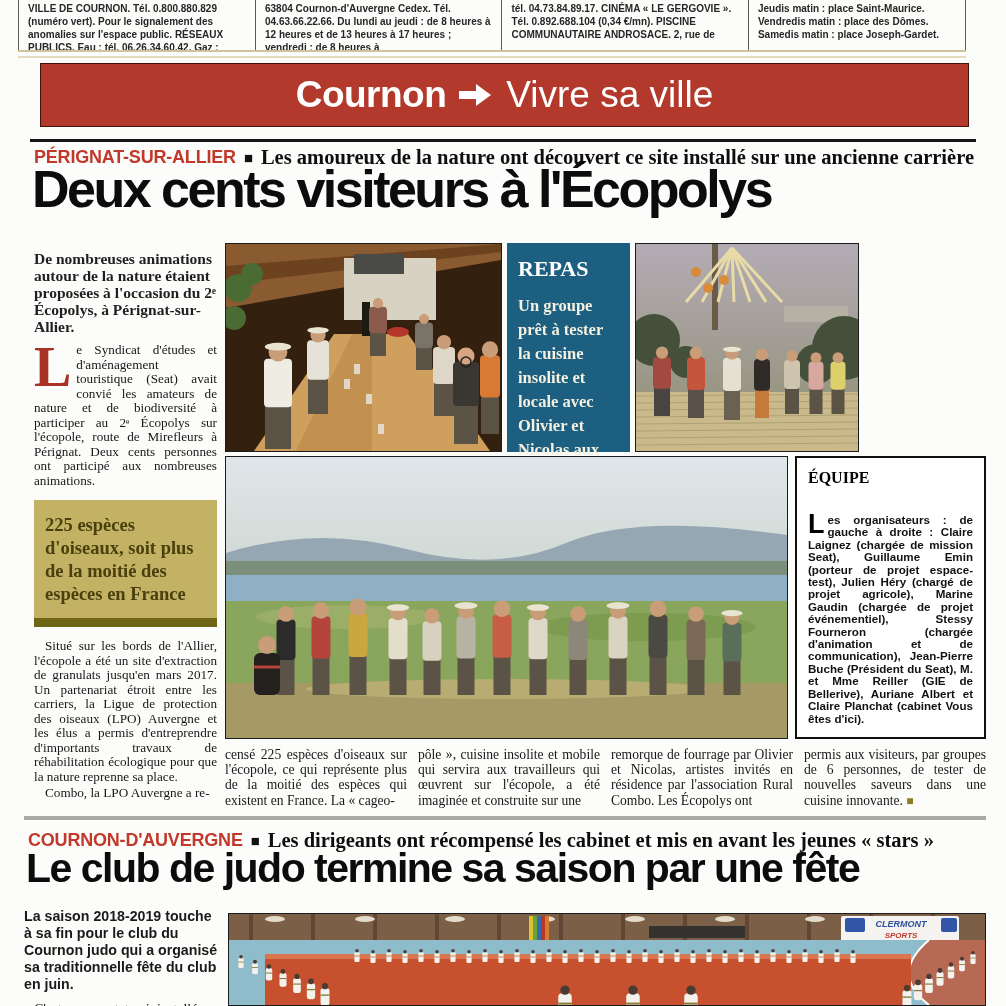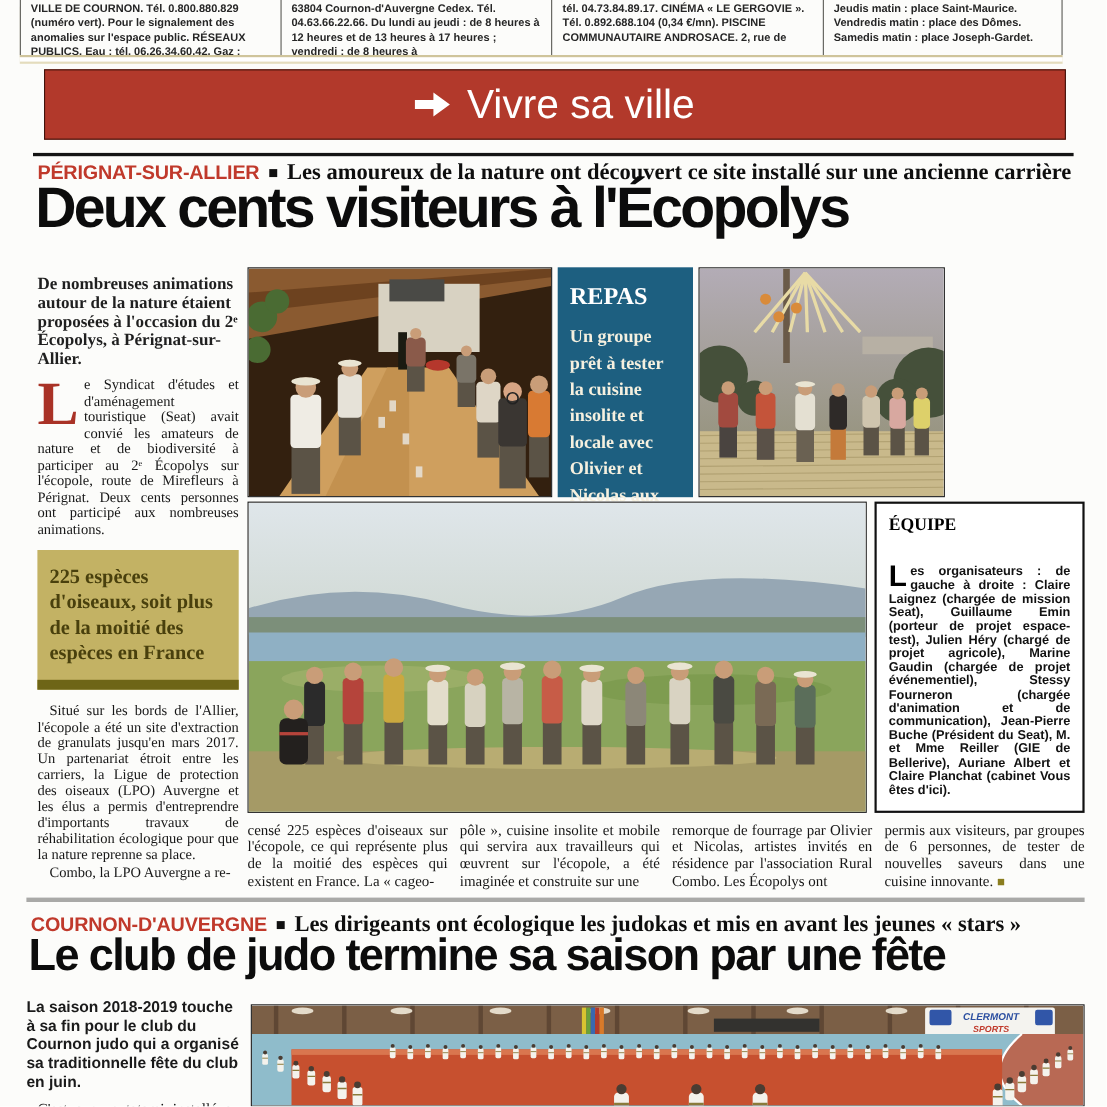--- a/index.html
+++ b/index.html
@@ -94,20 +94,21 @@
 <div class="page">
 
   <div class="top-strip">
     <div class="ts-col ts-c1">VILLE DE COURNON. Tél. 0.800.880.829 (numéro vert). Pour le signalement des anomalies sur l'espace public. RÉSEAUX PUBLICS. Eau : tél. 06.26.34.60.42. Gaz :</div>
     <div class="ts-col ts-c2">63804 Cournon-d'Auvergne Cedex. Tél. 04.63.66.22.66. Du lundi au jeudi : de 8 heures à 12 heures et de 13 heures à 17 heures ; vendredi : de 8 heures à</div>
     <div class="ts-col ts-c3">tél. 04.73.84.89.17. CINÉMA « LE GERGOVIE ». Tél. 0.892.688.104 (0,34 €/mn). PISCINE COMMUNAUTAIRE ANDROSACE. 2, rue de</div>
     <div class="ts-col ts-c4">Jeudis matin : place Saint-Maurice. Vendredis matin : place des Dômes. Samedis matin : place Joseph-Gardet.</div>
   </div>
 
   <div class="banner">
+    <span class="b-bold">Cournon</span>
     <span>
       <svg width="34" height="26" viewBox="0 0 34 26">
           <path d="M0 9h17V2l15 11-15 11v-7H0z" fill="#fff"></path>
         </svg>
     </span>
     <span class="b-rest">Vivre sa ville</span>
   </div>
   <div class="rule-top"></div>
 
   <div class="kicker k1">
@@ -317,21 +318,21 @@
     <p>pôle », cuisine insolite et mobile qui servira aux travailleurs qui œuvrent sur l'écopole, a été imaginée et construite sur une</p>
     <p>remorque de fourrage par Olivier et Nicolas, artistes invités en résidence par l'association Rural Combo. Les Écopolys ont</p>
     <p><span>permis aux visiteurs, par groupes de 6 personnes, de tester de nouvelles saveurs dans une cuisine innovante. </span><span class="endmark">■</span></p>
   </div>
 
   <div class="rule-mid"></div>
 
   <div class="kicker k2">
     <span class="k-loc">COURNON-D'AUVERGNE</span>
     <span class="k-sq">■</span>
-    <span class="k-txt">Les dirigeants ont écologique les judokas et mis en avant les jeunes « stars »</span>
+    <span class="k-txt">Les dirigeants ont récompensé les cabinet et mis en avant les jeunes « stars »</span>
   </div>
   <div class="headline h2a">Le club de judo termine sa saison par une fête</div>
 
   <div class="col-a2">
     <p class="intro2">La saison 2018-2019 touche à sa fin pour le club du Cournon judo qui a organisé sa traditionnelle fête du club en juin.</p>
     <p class="body2">C'est sur un tatami installé au gymnase Raymond-Boisset que les judokas Cournonnais se sont rassemblés autour de leur pro-</p>
   </div>
 
   <div class="judo-photo">
     <svg id="svg-judo" width="756" height="91" viewBox="0 0 756 91">

